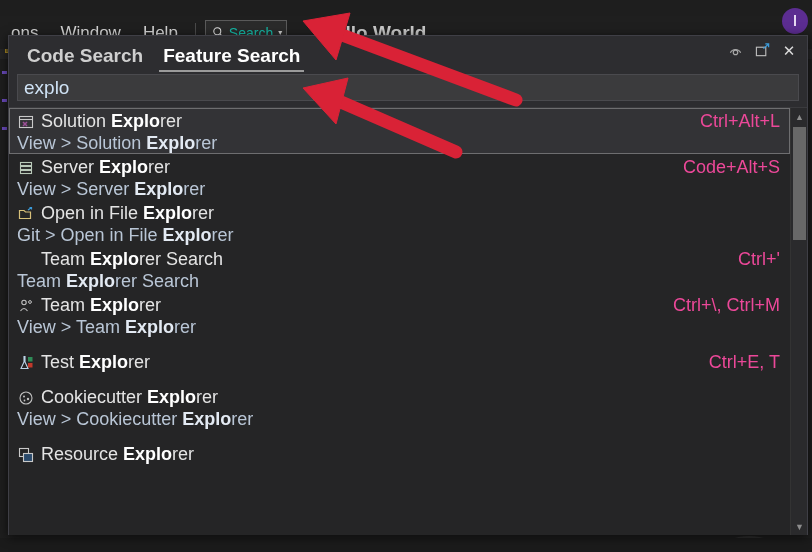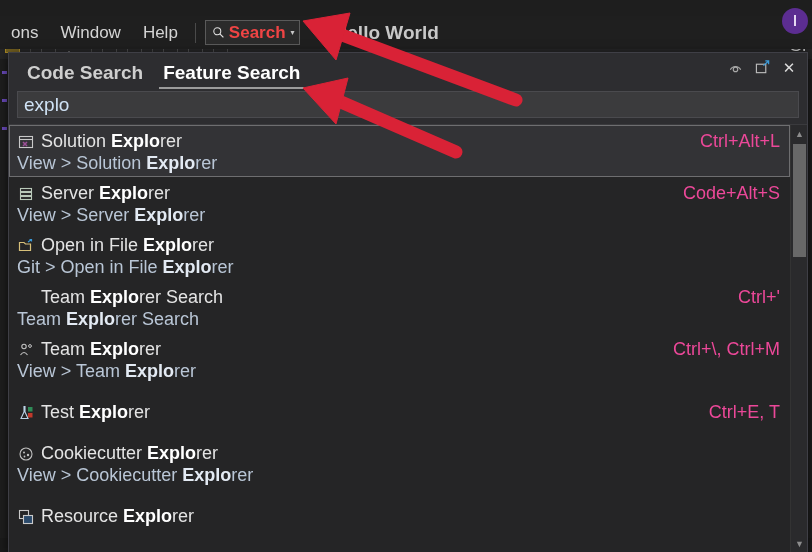--- a/index.html
+++ b/index.html
@@ -43,21 +43,21 @@
     background: #2b2b2b;
     padding: 0 4px 0 6px;
     margin-left: 3px;
   }
   .search-pill .magnifier {
     width: 13px; height: 13px;
     margin-right: 4px;
     flex: 0 0 auto;
   }
   .search-pill .slabel {
-    color: #ef4444; font-size: 17px; font-weight: bold;
+    color: #14b8a6; font-size: 14px; font-weight: normal;
     white-space: nowrap;
   }
   .search-pill .caret {
     margin-left: 5px; color: #c8c8c8; font-size: 8px;
     line-height: 1;
   }
   .doc-title {
     color: #c8c8c8;
     font-size: 19px; font-weight: bold;
     margin-left: 34px;
@@ -123,21 +123,21 @@
     position: absolute; right: 36px; bottom: -10px;
     width: 54px; height: 26px;
     border: 2px solid #3a3a3a;
     border-radius: 50%;
     opacity: .6;
   }
 
   
   #dialog {
     position: absolute;
-    left: 8px; top: 52px;
+    left: 8px; top: 35px;
     width: 800px; height: 500px;
     background: #2d2d30;
     border: 1px solid #3f3f46;
     border-bottom: none;
     display: flex; flex-direction: column;
     box-shadow: 0 2px 10px rgba(0,0,0,.65);
   }
 
   .dlg-header {
     position: relative;
@@ -198,21 +198,21 @@
     border-top: 1px solid #3a3a3d;
     overflow: hidden;
   }
   .results-list {
     flex: 1 1 auto;
     overflow: hidden;
   }
 
   .result-row {
     position: relative;
-    height: 52px;
+    height: 46px;
     padding: 3px 10px 0 8px;
     display: flex; flex-direction: column; justify-content: center;
   }
   .result-row.selected {
     background: #333336;
     outline: 1px solid #6e6e70;
     outline-offset: -1px;
   }
   .row-line1 {
     display: flex; align-items: center;

